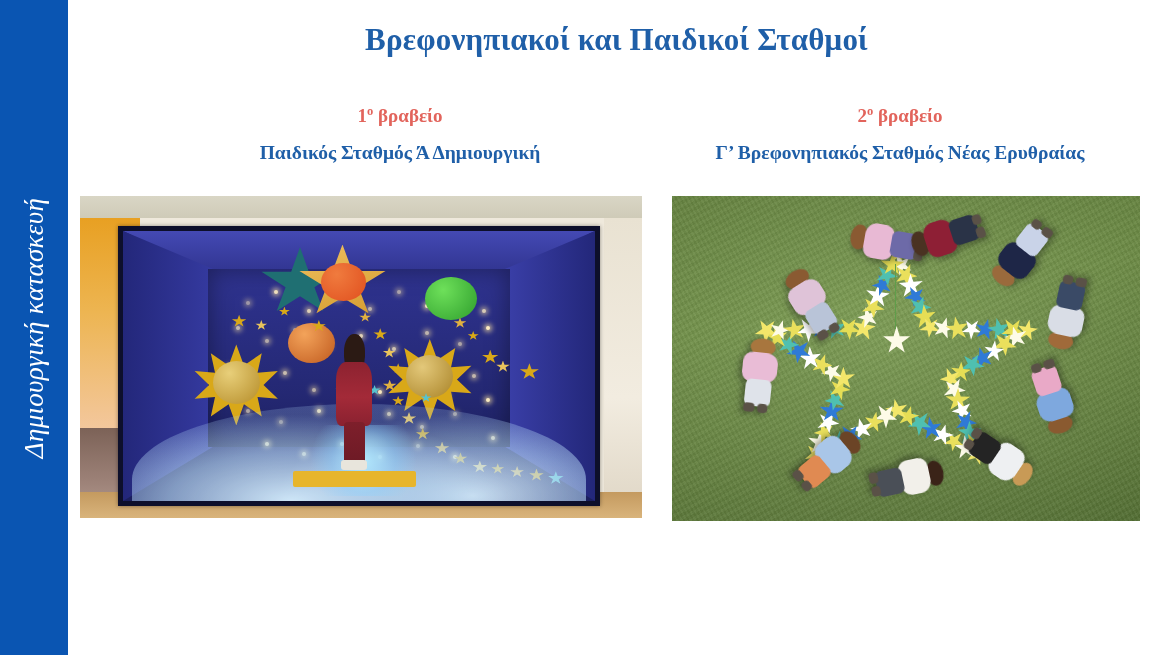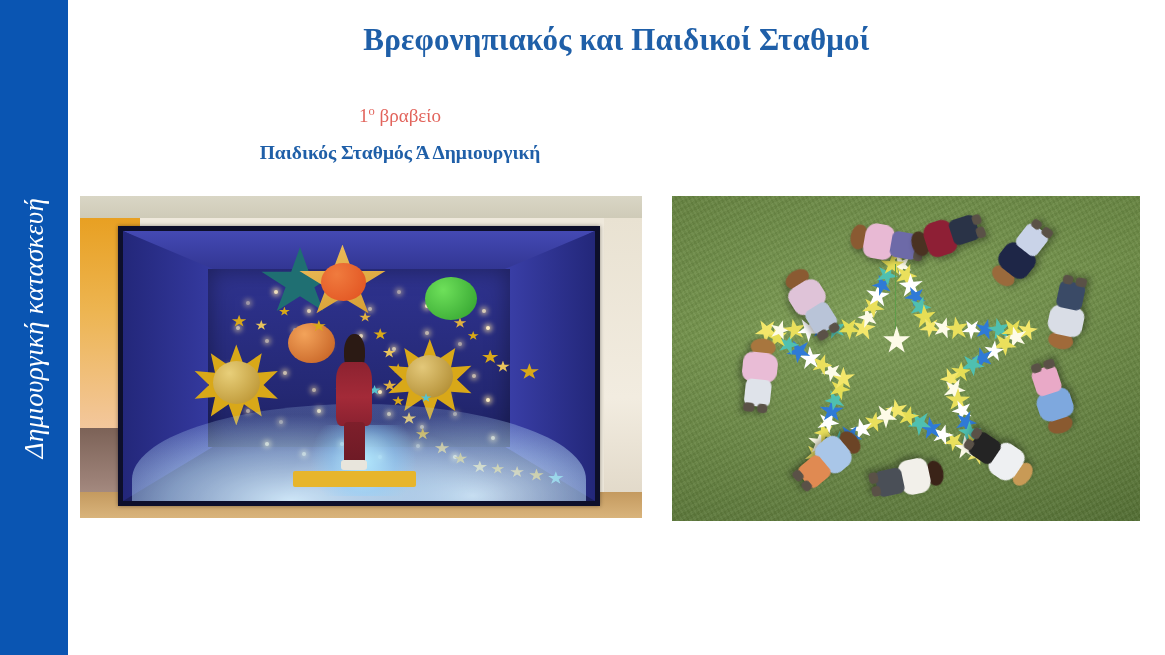--- a/index.html
+++ b/index.html
@@ -37,21 +37,21 @@
     text-align:center;
     color:#1F5FA8;
     font-size:31px;
     font-weight:bold;
     letter-spacing:.2px;
   }
   .col-head{position:absolute;text-align:center;}
   .col-head .prize{
     color:#E2645C;
     font-size:19px;
-    font-weight:normal;
+    font-weight:bold;
     line-height:1.25;
   }
   .col-head .prize sup{font-size:.66em;vertical-align:super;}
   .col-head .place{
     margin-top:13px;
     color:#1F5FA8;
     font-size:19.5px;
     font-weight:bold;
     line-height:1.25;
     white-space:nowrap;
@@ -146,29 +146,35 @@
 </style>
 </head>
 <body>
 
 <div class="slide">
 
   <div class="side-banner">
     <div class="side-banner-label">Δημιουργική κατασκευή</div>
   </div>
 
-  <div class="slide-title">Βρεφονηπιακός και Παιδικοί Σταθμοί</div>
+  <div class="slide-title">Βρεφονηπιακοί και Παιδικοί Σταθμοί</div>
 
   <div class="col-head" id="head-left">
     <div class="prize">
       <span>1</span><sup>ο</sup><span> βραβείο</span>
     </div>
     <div class="place">Παιδικός Σταθμός Ά Δημιουργική</div>
   </div>
 
+  <div class="col-head" id="head-right">
+    <div class="prize">
+      <span>2</span><sup>ο</sup><span> βραβείο</span>
+    </div>
+    <div class="place">Γ’ Βρεφονηπιακός  Σταθμός Νέας Ερυθραίας</div>
+  </div>
 
   <div class="photo" id="photo-left">
     <div class="room">
       <div class="ceiling"></div>
       <div class="wall-orange"></div>
       <div class="wall-low"></div>
       <div class="wall-right"></div>
       <div class="floor"></div>
 
       <div class="box">

